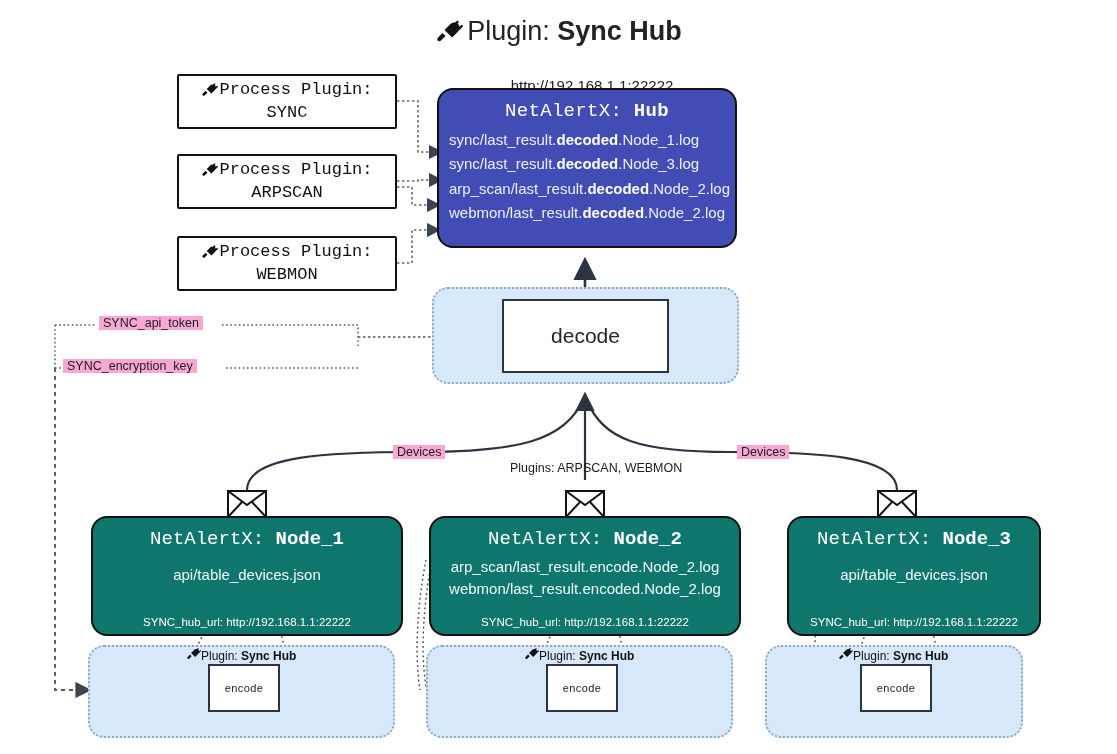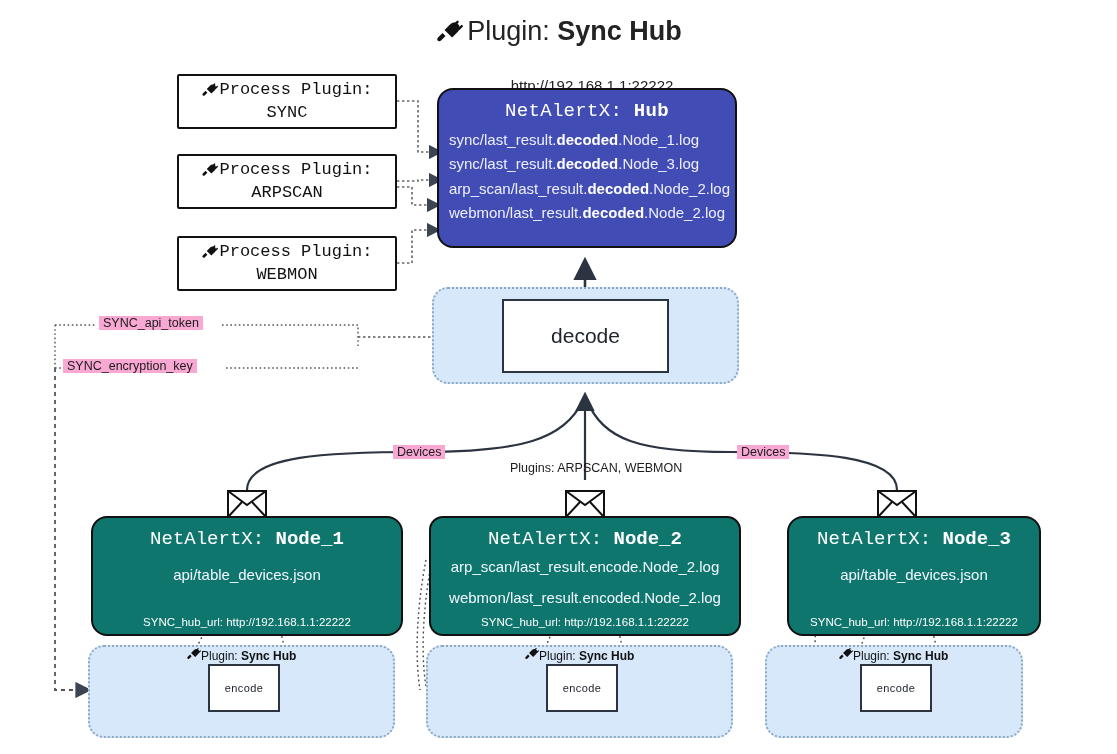--- a/index.html
+++ b/index.html
@@ -224,26 +224,26 @@
   </div>
 
   <div class="box node" style="left:91px;top:516px;width:312px;height:120px;">
     <div class="n-title">
       <span>NetAlertX: </span><b>Node_1</b>
     </div>
     <div class="n-line" style="margin-top:16px;">api/table_devices.json</div>
     <div class="n-foot">SYNC_hub_url: http://192.168.1.1:22222</div>
   </div>
 
-  <div class="box node" style="left:429px;top:516px;width:312px;height:120px;border-radius:14px;">
+  <div class="box node" style="left:429px;top:516px;width:312px;height:120px;">
     <div class="n-title">
       <span>NetAlertX: </span><b>Node_2</b>
     </div>
     <div class="n-line" style="margin-top:8px;">arp_scan/last_result.encode.Node_2.log</div>
-    <div class="n-line" style="margin-top:14px;">webmon/last_result.encoded.Node_2.log</div>
+    <div class="n-line" style="margin-top:5px;">webmon/last_result.encoded.Node_2.log</div>
     <div class="n-foot">SYNC_hub_url: http://192.168.1.1:22222</div>
   </div>
 
   <div class="box node" style="left:787px;top:516px;width:254px;height:120px;">
     <div class="n-title">
       <span>NetAlertX: </span><b>Node_3</b>
     </div>
     <div class="n-line" style="margin-top:16px;">api/table_devices.json</div>
     <div class="n-foot">SYNC_hub_url: http://192.168.1.1:22222</div>
   </div>

